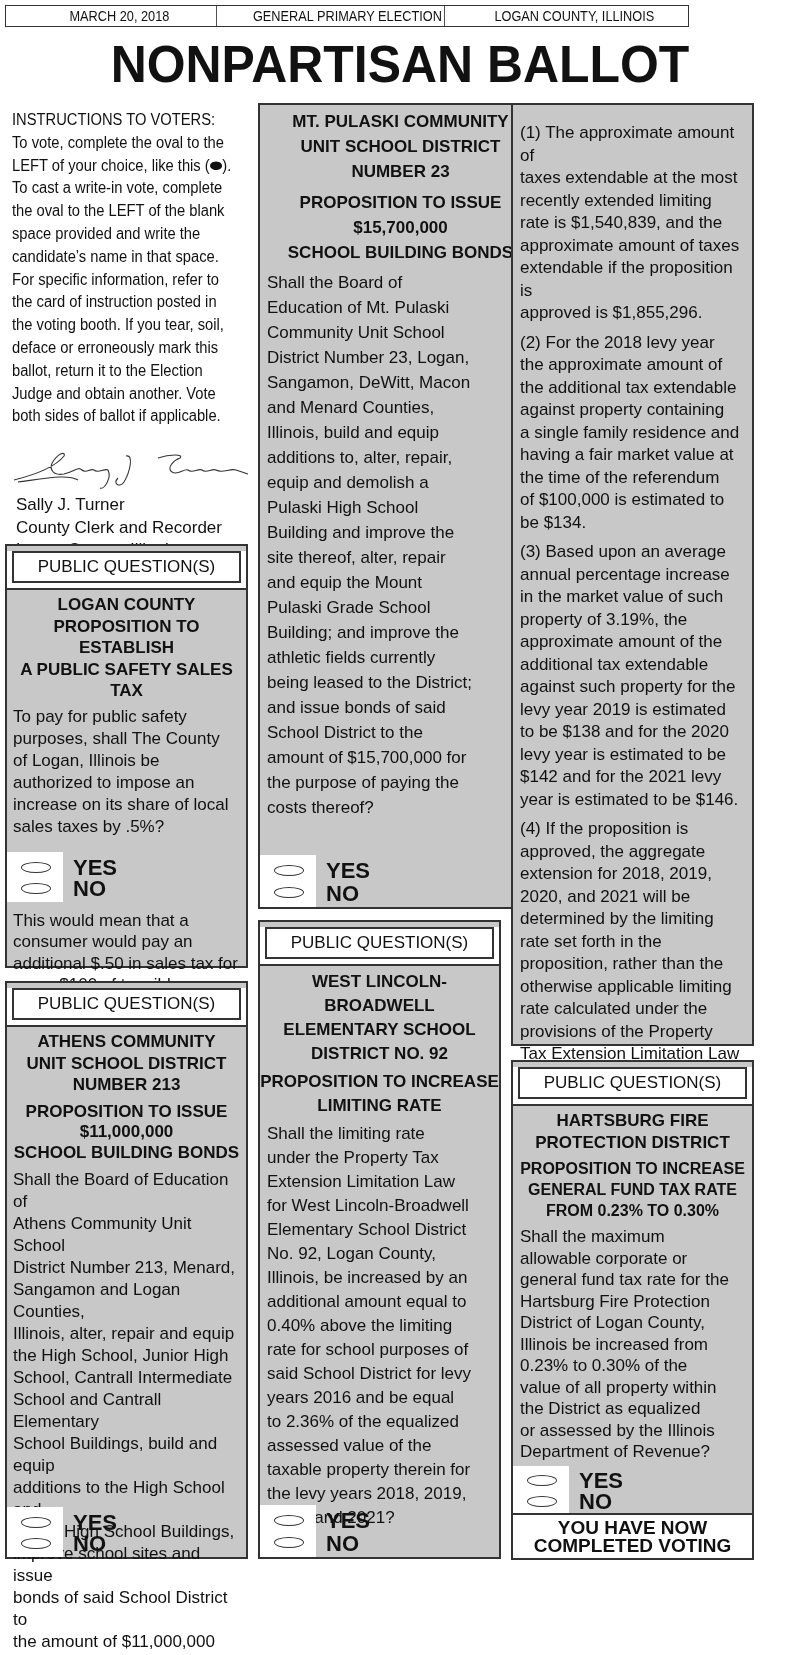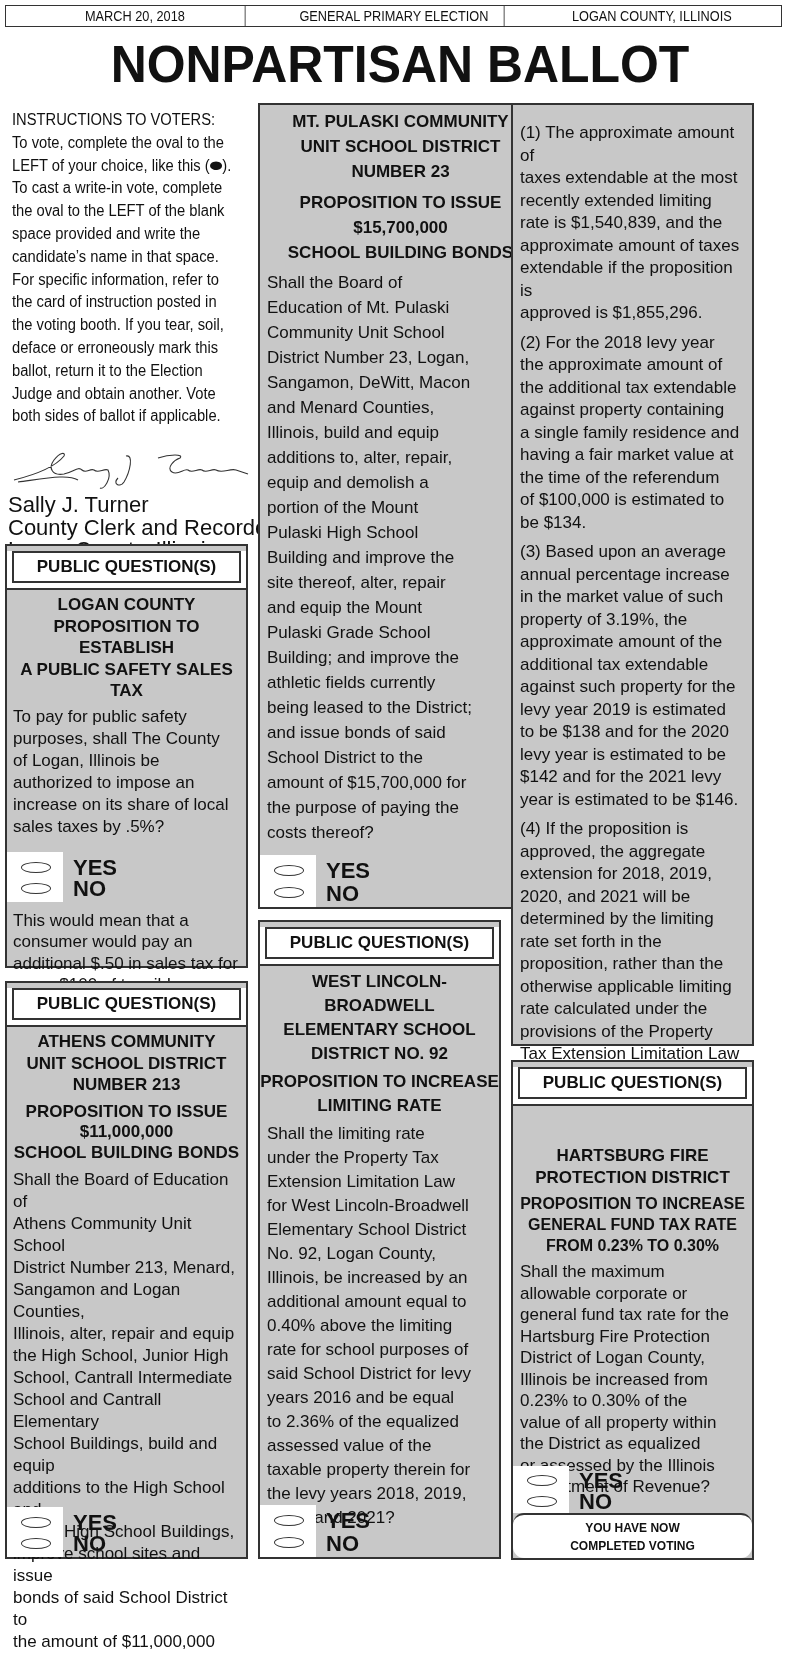--- a/index.html
+++ b/index.html
@@ -1,44 +1,44 @@
 <!DOCTYPE html>
 <html><head>
 <meta charset="utf-8">
 <style>
   html, body { margin: 0; padding: 0; background: #ffffff; }
   body { width: 800px; height: 1655px; position: relative; overflow: hidden; color: #111; font-family: "Liberation Sans", sans-serif; }
 
-  .topbar { position: absolute; left: 5px; top: 5px; width: 777px; height: 22px; border: 1px solid #333; display: flex; box-sizing: border-box; }
+  .topbar { position: absolute; left: 5px; top: 5px; width: 684px; height: 22px; border: 1px solid #333; display: flex; box-sizing: border-box; }
   .topbar .cell { flex: 1; text-align: center; font-size: 15px; line-height: 20px; border-right: 1px solid #333; transform: scaleX(0.85); }
   .topbar .cell:last-child { border-right: none; }
 
   .title { position: absolute; left: 0; width: 800px; top: 34px; text-align: center; font-weight: bold; font-size: 52px; line-height: 60px; letter-spacing: 0px; transform: scaleX(0.96); }
 
   .col { position: absolute; box-sizing: border-box; }
   .instr { left: 12px; top: 109px; width: 250px; font-size: 16px; line-height: 22.8px; }
   .instr .heading { display: block; }
   .instr .body-cond { display: block; transform: scaleX(0.92); transform-origin: left; width: 270px; }
   .sig { position: absolute; left: 8px; top: 448px; width: 245px; height: 44px; }
-  .clerk { position: absolute; left: 8px; top: 494px; font-size: 22px; line-height: 22.5px; }
+  .clerk { position: absolute; left: 16px; top: 494px; font-size: 17px; line-height: 22.5px; }
 
   .box { position: absolute; border: 2px solid #333; box-sizing: border-box; background: #c8c8c8; }
-  .pq-head { margin: 5px 5px 0 5px; border: 2px solid #333; background: #fff; text-align: center; font-weight: bold; font-size: 17px; line-height: 28px; }
+  .pq-head { margin: 5px 5px 0 5px; border: 2px solid #333; background: #fff; text-align: center; font-weight: normal; font-size: 17px; line-height: 28px; }
   .pq-head-wrap { background: #fff; padding-bottom: 5px; border-bottom: 2px solid #333; }
 
   .h-bold { text-align: center; font-weight: bold; font-size: 17px; line-height: 21.5px; }
   .txt { font-size: 17px; line-height: 22px; padding: 0 8px; }
   .txt.tall { line-height: 25px; }
 
   .votes { position: relative; height: 50px; }
   .votes .ovalcol { position: absolute; left: 0; top: 0; width: 56px; height: 100%; background: #fff; }
   .oval { position: absolute; left: 14px; width: 30px; height: 11px; border: 1px solid #333; border-radius: 50%; box-sizing: border-box; background: #fff; }
   .vlabel { position: absolute; left: 76px; font-weight: bold; font-size: 22px; line-height: 21px; }
 
-  .done { background: #fff; border-top: 2px solid #333; text-align: center; font-weight: bold; font-size: 12px; line-height: 18px; padding: 4px 0 3px 0; border-radius: 11px; }
+  .done { background: #fff; border-top: 2px solid #333; text-align: center; font-weight: bold; font-size: 19px; line-height: 18px; padding: 4px 0 3px 0; }
 </style>
 </head>
 <body>
 
 <div class="topbar">
   <div class="cell">MARCH 20, 2018</div>
   <div class="cell">GENERAL PRIMARY ELECTION</div>
   <div class="cell">LOGAN COUNTY, ILLINOIS</div>
 </div>
 
@@ -157,21 +157,20 @@
   <div class="txt tall" style="padding-left:7px;">
       <div>Shall the Board of</div>
       <div>Education of Mt. Pulaski</div>
       <div>Community Unit School</div>
       <div>District Number 23, Logan,</div>
       <div>Sangamon, DeWitt, Macon</div>
       <div>and Menard Counties,</div>
       <div>Illinois, build and equip</div>
       <div>additions to, alter, repair,</div>
       <div>equip and demolish a</div>
-      <div>portion of the Mount</div>
       <div>Pulaski High School</div>
       <div>Building and improve the</div>
       <div>site thereof, alter, repair</div>
       <div>and equip the Mount</div>
       <div>Pulaski Grade School</div>
       <div>Building; and improve the</div>
       <div>athletic fields currently</div>
       <div>being leased to the District;</div>
       <div>and issue bonds of said</div>
       <div>School District to the</div>
@@ -280,21 +279,21 @@
         <div>(commonly known as the</div>
         <div>Property Tax Cap Law).</div>
       </div>
     </div>
 </div>
 
 <div class="box" style="left:511px; top:1060px; width:243px; height:500px;">
   <div class="pq-head-wrap">
       <div class="pq-head">PUBLIC QUESTION(S)</div>
     </div>
-  <div class="h-bold" style="padding-top:4px; line-height:21.5px; margin-bottom:5px;margin-top:35px;">
+  <div class="h-bold" style="padding-top:4px; line-height:21.5px; margin-bottom:5px;">
       <div>HARTSBURG FIRE</div>
       <div>PROTECTION DISTRICT</div>
     </div>
   <div class="h-bold" style="line-height:21px; font-size:16px; margin-bottom:5px;">
       <div>PROPOSITION TO INCREASE</div>
       <div>GENERAL FUND TAX RATE</div>
       <div>FROM 0.23% TO 0.30%</div>
     </div>
   <div class="txt" style="padding-left:7px; line-height:21.5px;">
       <div>Shall the maximum</div>

